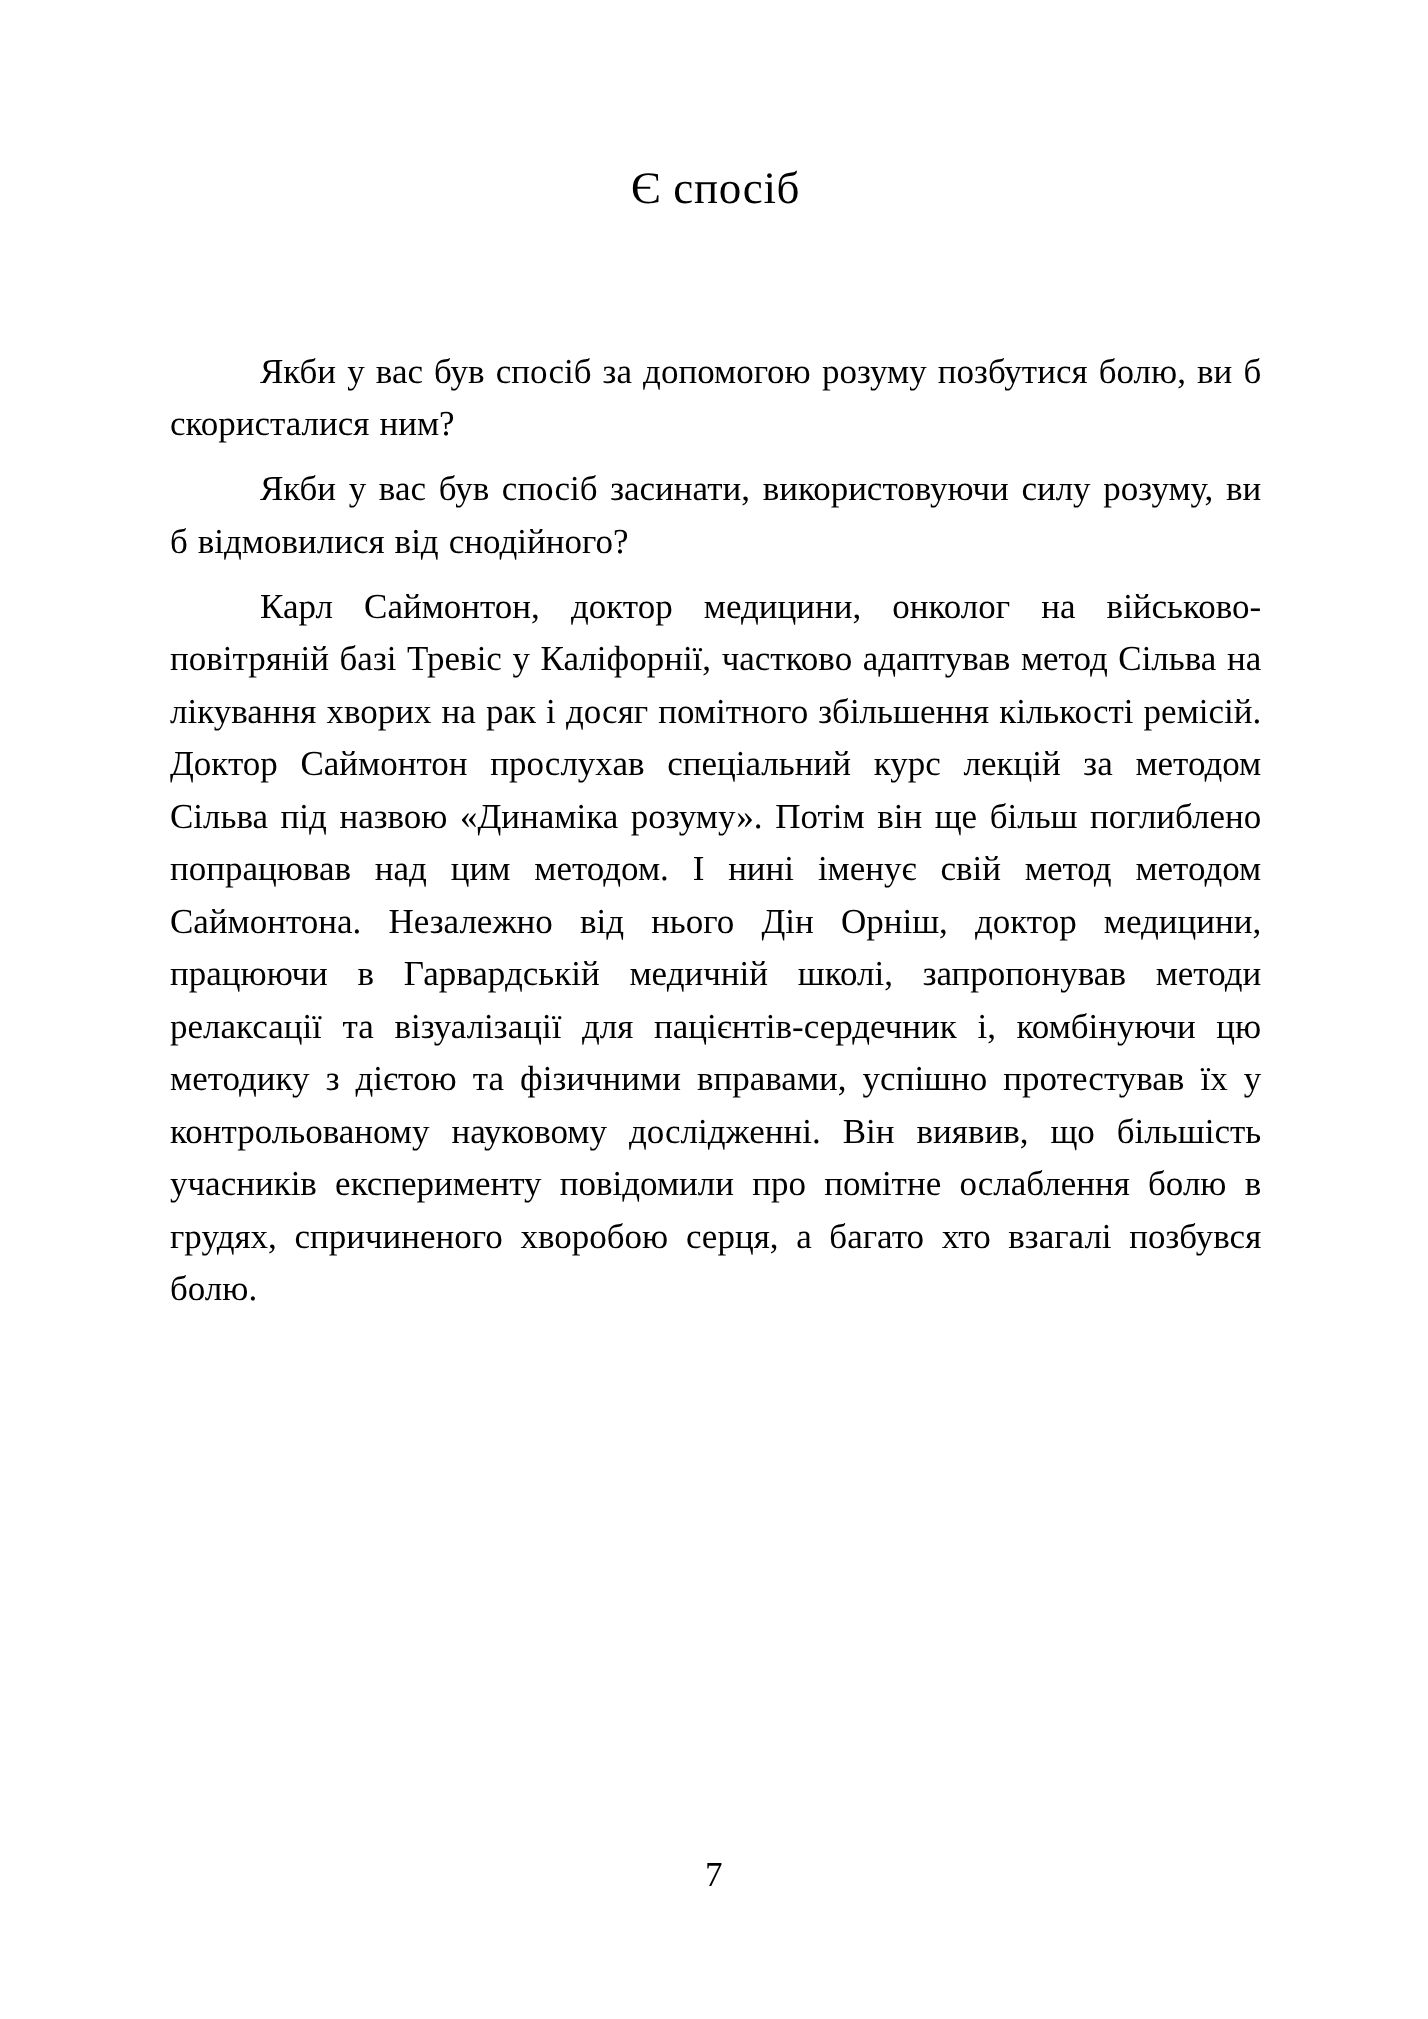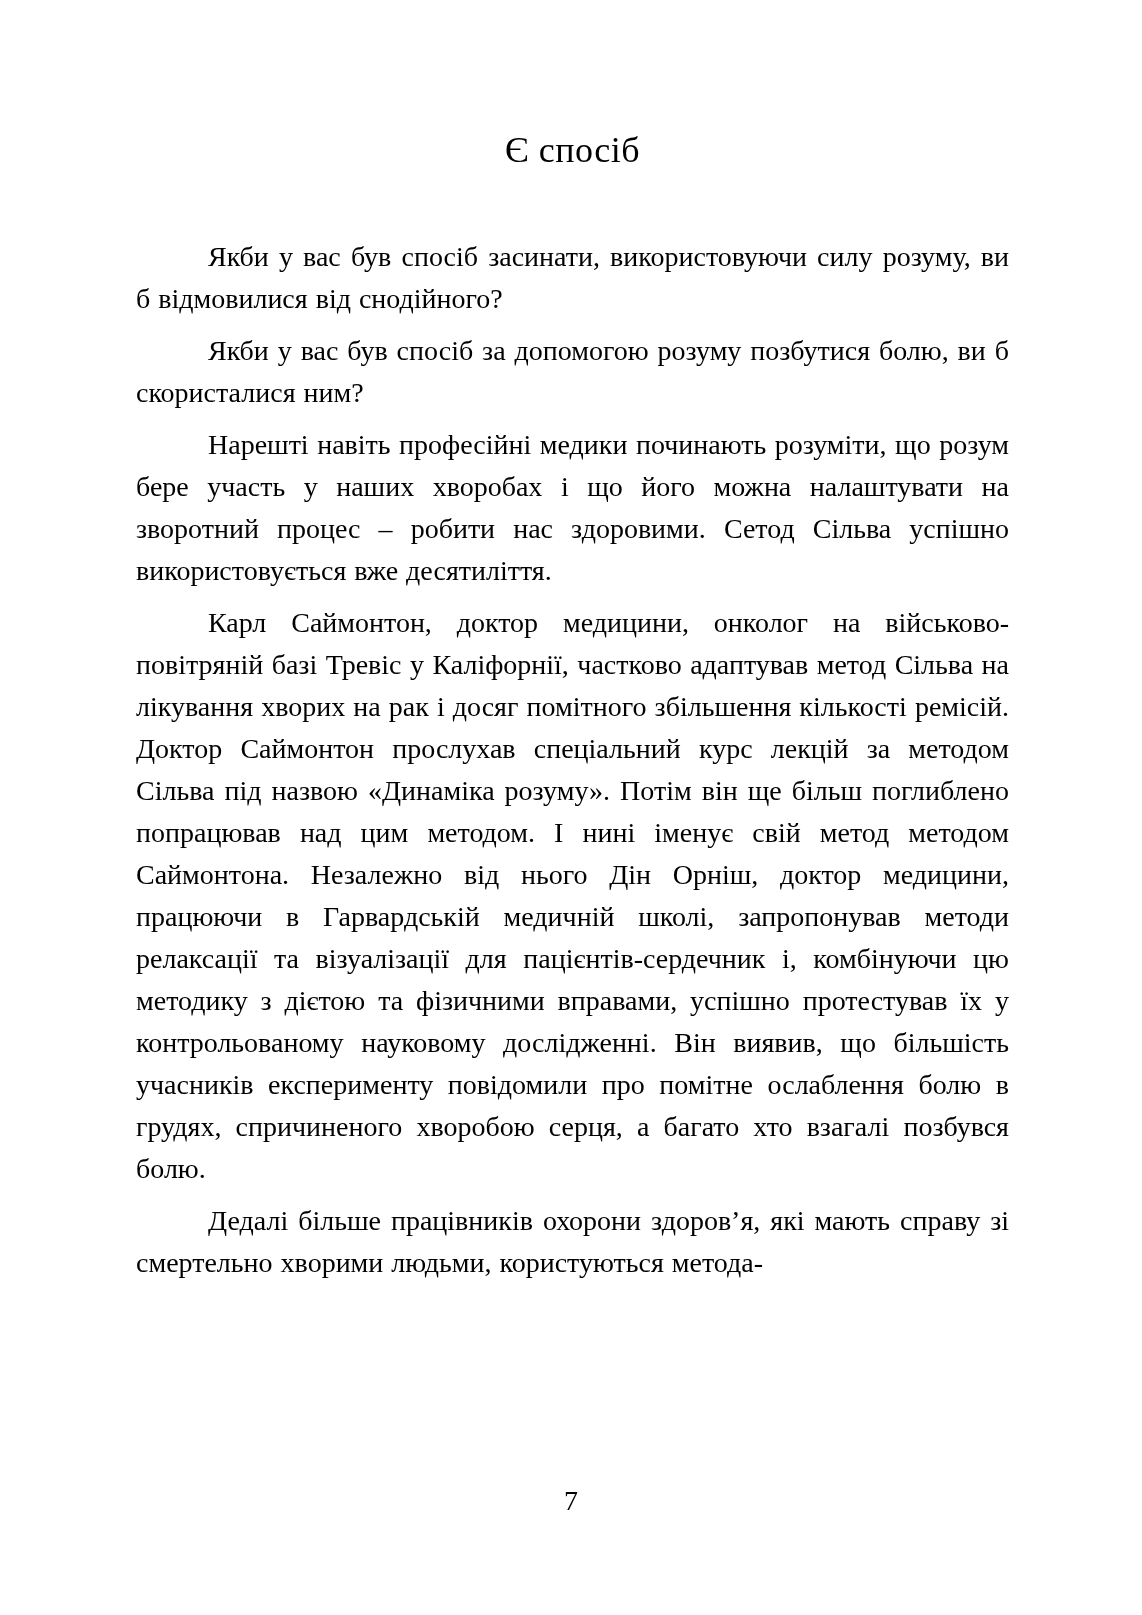--- a/index.html
+++ b/index.html
@@ -12,21 +12,21 @@
     width: 1142px;
     height: 1615px;
     box-sizing: border-box;
     background: #ffffff;
     color: #000000;
     font-family: "Liberation Serif", "DejaVu Serif", serif;
     padding: 132px 133px 0 136px;
     overflow: hidden;
   }
   .title {
-    margin: 0 0 68px 0;
+    margin: 0 0 109px 0;
     font-size: 36px;
     line-height: 1;
     font-weight: normal;
     text-align: center;
     letter-spacing: 0.5px;
   }
   .body-text p {
     margin: 0 0 10px 0;
     font-size: 28px;
     line-height: 42px;
@@ -44,21 +44,19 @@
     line-height: 1;
   }
 </style>
 </head>
 <body>
 
 <div class="page">
   <h1 class="title">Є спосіб</h1>
 
   <div class="body-text">
+    <p>Якби у вас був спосіб за допомогою розуму позбутися болю, ви б скористалися ним?</p>
     <p>Якби у вас був спосіб засинати, використовуючи силу розуму, ви б відмовилися від снодійного?</p>
-    <p>Якби у вас був спосіб за допомогою розуму позбутися болю, ви б скористалися ним?</p>
-    <p>Нарешті навіть професійні медики починають розуміти, що розум бере участь у наших хворобах і що його можна налаштувати на зворотний процес – робити нас здоровими. Сетод Сільва успішно використовується вже десятиліття.</p>
     <p>Карл Саймонтон, доктор медицини, онколог на військово-повітряній базі Тревіс у Каліфорнії, частково адаптував метод Сільва на лікування хворих на рак і досяг помітного збільшення кількості ремісій. Доктор Саймонтон прослухав спеціальний курс лекцій за методом Сільва під назвою «Динаміка розуму». Потім він ще більш поглиблено попрацював над цим методом. І нині іменує свій метод методом Саймонтона. Незалежно від нього Дін Орніш, доктор медицини, працюючи в Гарвардській медичній школі, запропонував методи релаксації та візуалізації для пацієнтів-сердечник і, комбінуючи цю методику з дієтою та фізичними вправами, успішно протестував їх у контрольованому науковому дослідженні. Він виявив, що більшість учасників експерименту повідомили про помітне ослаблення болю в грудях, спричиненого хворобою серця, а багато хто взагалі позбувся болю.</p>
-    <p>Дедалі більше працівників охорони здоров’я, які мають справу зі смертельно хворими людьми, користуються метода-</p>
   </div>
 
   <div class="page-number">7</div>
 </div>
 
 </body></html>

